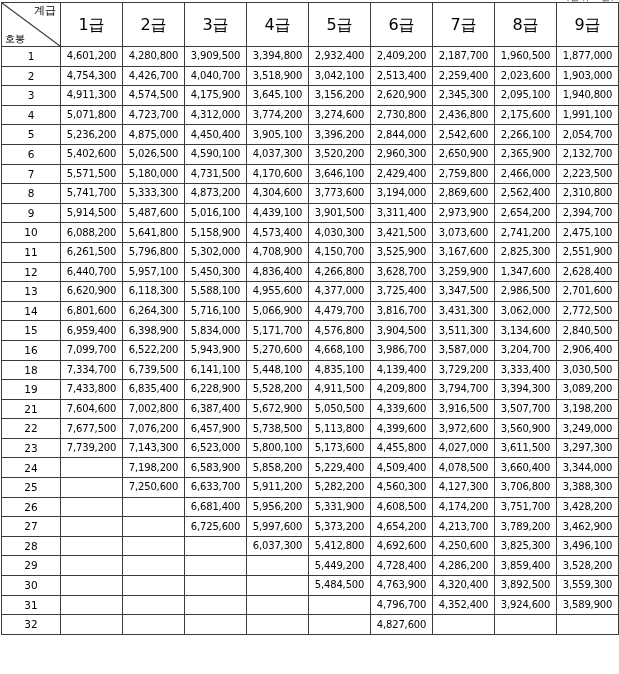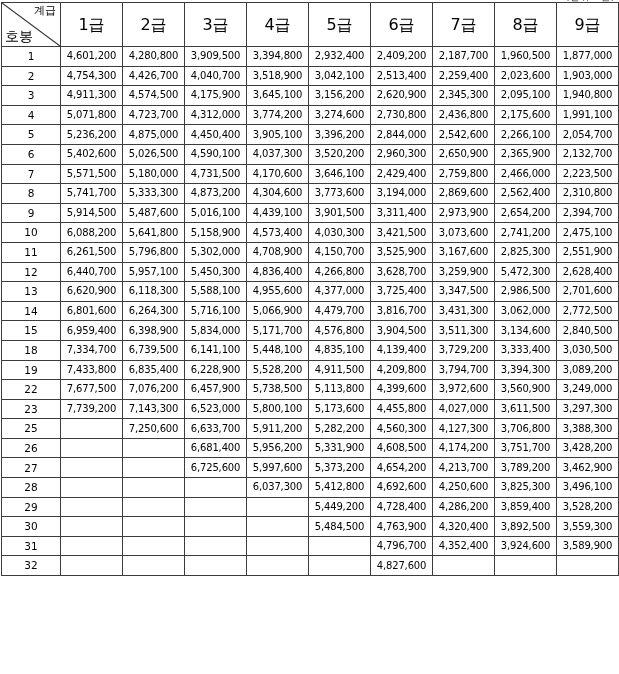--- a/index.html
+++ b/index.html
@@ -78,22 +78,21 @@
     position: absolute;
     top: 2px;
     right: 4px;
     font-size: 11px;
     margin-left: 20px;
   }
   th.corner .lbl-row {
     position: absolute;
     bottom: 2px;
     left: 3px;
-    font-size: 14px;
-    font-family: Liberation Serif, serif;
+    font-size: 10px;
   }
 
   
   tbody tr { height: 19.6px; }
   td.step {
     text-align: center;
     font-size: 10.5px;
   }
   td.val {
     text-align: center;
@@ -281,21 +280,21 @@
         </tr>
         <tr>
           <td class="step">12</td>
           <td class="val">6,440,700</td>
           <td class="val">5,957,100</td>
           <td class="val">5,450,300</td>
           <td class="val">4,836,400</td>
           <td class="val">4,266,800</td>
           <td class="val">3,628,700</td>
           <td class="val">3,259,900</td>
-          <td class="val">5,472,300</td>
+          <td class="val">1,347,600</td>
           <td class="val">2,628,400</td>
         </tr>
         <tr>
           <td class="step">13</td>
           <td class="val">6,620,900</td>
           <td class="val">6,118,300</td>
           <td class="val">5,588,100</td>
           <td class="val">4,955,600</td>
           <td class="val">4,377,000</td>
           <td class="val">3,725,400</td>
@@ -321,20 +320,32 @@
           <td class="val">6,398,900</td>
           <td class="val">5,834,000</td>
           <td class="val">5,171,700</td>
           <td class="val">4,576,800</td>
           <td class="val">3,904,500</td>
           <td class="val">3,511,300</td>
           <td class="val">3,134,600</td>
           <td class="val">2,840,500</td>
         </tr>
         <tr>
+          <td class="step">16</td>
+          <td class="val">7,099,700</td>
+          <td class="val">6,522,200</td>
+          <td class="val">5,943,900</td>
+          <td class="val">5,270,600</td>
+          <td class="val">4,668,100</td>
+          <td class="val">3,986,700</td>
+          <td class="val">3,587,000</td>
+          <td class="val">3,204,700</td>
+          <td class="val">2,906,400</td>
+        </tr>
+        <tr>
           <td class="step">18</td>
           <td class="val">7,334,700</td>
           <td class="val">6,739,500</td>
           <td class="val">6,141,100</td>
           <td class="val">5,448,100</td>
           <td class="val">4,835,100</td>
           <td class="val">4,139,400</td>
           <td class="val">3,729,200</td>
           <td class="val">3,333,400</td>
           <td class="val">3,030,500</td>
@@ -345,20 +356,32 @@
           <td class="val">6,835,400</td>
           <td class="val">6,228,900</td>
           <td class="val">5,528,200</td>
           <td class="val">4,911,500</td>
           <td class="val">4,209,800</td>
           <td class="val">3,794,700</td>
           <td class="val">3,394,300</td>
           <td class="val">3,089,200</td>
         </tr>
         <tr>
+          <td class="step">21</td>
+          <td class="val">7,604,600</td>
+          <td class="val">7,002,800</td>
+          <td class="val">6,387,400</td>
+          <td class="val">5,672,900</td>
+          <td class="val">5,050,500</td>
+          <td class="val">4,339,600</td>
+          <td class="val">3,916,500</td>
+          <td class="val">3,507,700</td>
+          <td class="val">3,198,200</td>
+        </tr>
+        <tr>
           <td class="step">22</td>
           <td class="val">7,677,500</td>
           <td class="val">7,076,200</td>
           <td class="val">6,457,900</td>
           <td class="val">5,738,500</td>
           <td class="val">5,113,800</td>
           <td class="val">4,399,600</td>
           <td class="val">3,972,600</td>
           <td class="val">3,560,900</td>
           <td class="val">3,249,000</td>
@@ -369,20 +392,32 @@
           <td class="val">7,143,300</td>
           <td class="val">6,523,000</td>
           <td class="val">5,800,100</td>
           <td class="val">5,173,600</td>
           <td class="val">4,455,800</td>
           <td class="val">4,027,000</td>
           <td class="val">3,611,500</td>
           <td class="val">3,297,300</td>
         </tr>
         <tr>
+          <td class="step">24</td>
+          <td class="val empty"></td>
+          <td class="val">7,198,200</td>
+          <td class="val">6,583,900</td>
+          <td class="val">5,858,200</td>
+          <td class="val">5,229,400</td>
+          <td class="val">4,509,400</td>
+          <td class="val">4,078,500</td>
+          <td class="val">3,660,400</td>
+          <td class="val">3,344,000</td>
+        </tr>
+        <tr>
           <td class="step">25</td>
           <td class="val empty"></td>
           <td class="val">7,250,600</td>
           <td class="val">6,633,700</td>
           <td class="val">5,911,200</td>
           <td class="val">5,282,200</td>
           <td class="val">4,560,300</td>
           <td class="val">4,127,300</td>
           <td class="val">3,706,800</td>
           <td class="val">3,388,300</td>

